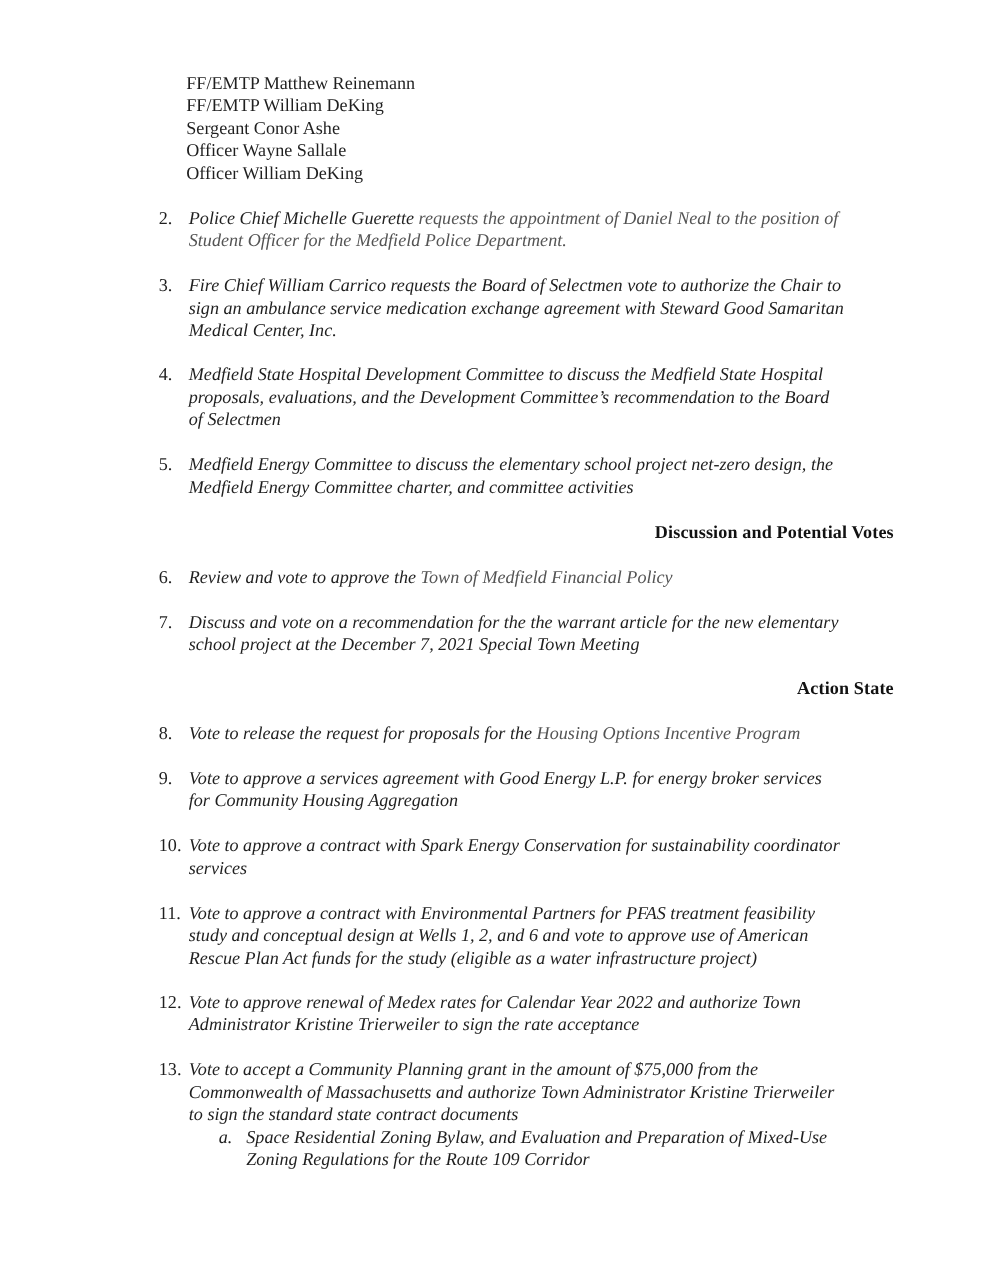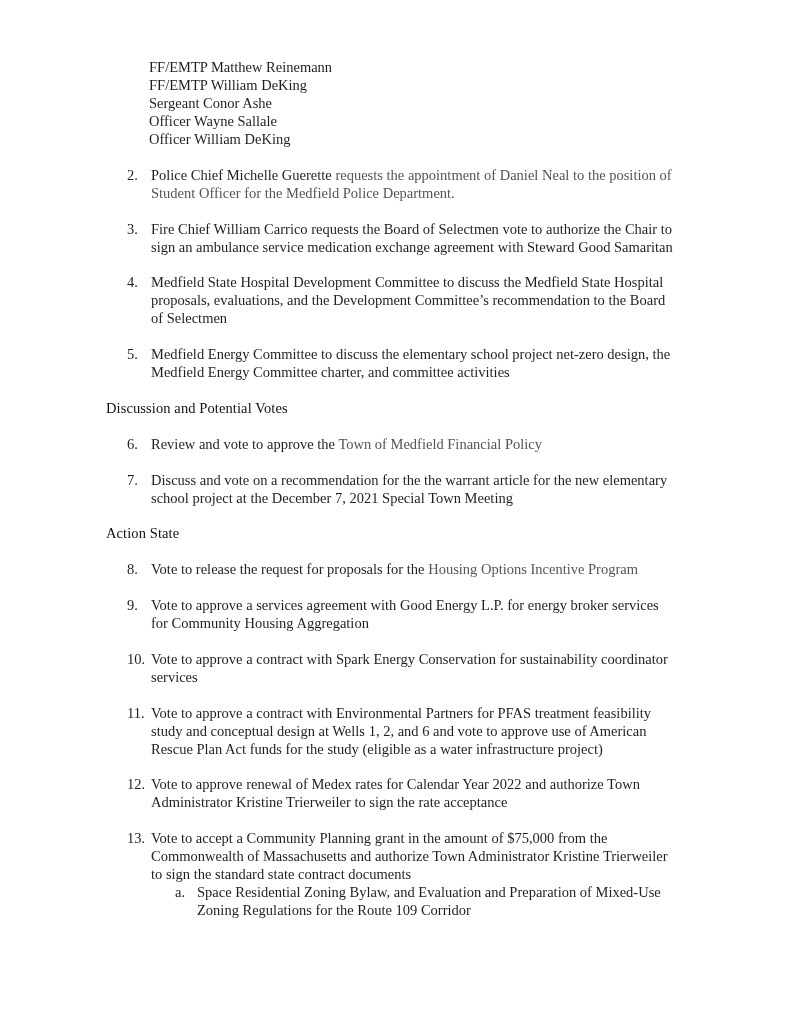--- a/index.html
+++ b/index.html
@@ -9,24 +9,24 @@
   .page{
     position:relative; width:791px; height:1023px; box-sizing:border-box;
     background:var(--page_bg);
     font-family:"Liberation Serif","DejaVu Serif",serif;
     font-size:14.5px; color:var(--text);
     padding:58px 88px 0 94px; overflow:hidden;margin-left:12px;
   }
   .line{height:18px; line-height:18px; white-space:nowrap;}
   .block{margin:0 0 17.8px 0;}
   .roster{margin-left:43px;}
-  .heading{font-weight:normal; color:var(--heading); font-size:14.5px; letter-spacing:0.1px;}
+  .heading{font-weight:bold; color:var(--heading); font-size:14.5px; letter-spacing:0.1px;text-align:right;}
   .item{display:flex; align-items:flex-start;}
   .num{flex:0 0 24px; margin-left:21px; height:18px; line-height:18px;}
-  .body{flex:1 1 auto; min-width:0;}
+  .body{flex:1 1 auto; min-width:0;font-style:italic;}
   .muted{color:var(--muted);}
   .dark{color:var(--text);}
   .sub{display:flex; margin-left:24px;}
   .subnum{flex:0 0 22px; height:18px; line-height:18px;}
   .edge-mark{position:absolute; right:0; width:7px; height:13px; background:var(--mark);}
 </style>
 </head>
 <body>
 
 <div class="page">
@@ -57,20 +57,21 @@
       <div class="line"><span class="dark">Police Chief Michelle Guerette</span><span class="muted"> requests the appointment of Daniel Neal to the position of</span></div>
       <div class="line muted">Student Officer for the Medfield Police Department.</div>
     </div>
   </div>
 
   <div class="item block">
     <span class="num">3.</span>
     <div class="body">
       <div class="line">Fire Chief William Carrico requests the Board of Selectmen vote to authorize the Chair to</div>
       <div class="line">sign an ambulance service medication exchange agreement with Steward Good Samaritan</div>
+      <div class="line">Medical Center, Inc.</div>
     </div>
   </div>
 
   <div class="item block">
     <span class="num">4.</span>
     <div class="body">
       <div class="line">Medfield State Hospital Development Committee to discuss the Medfield State Hospital</div>
       <div class="line">proposals, evaluations, and the Development Committee’s recommendation to the Board</div>
       <div class="line">of Selectmen</div>
     </div>

